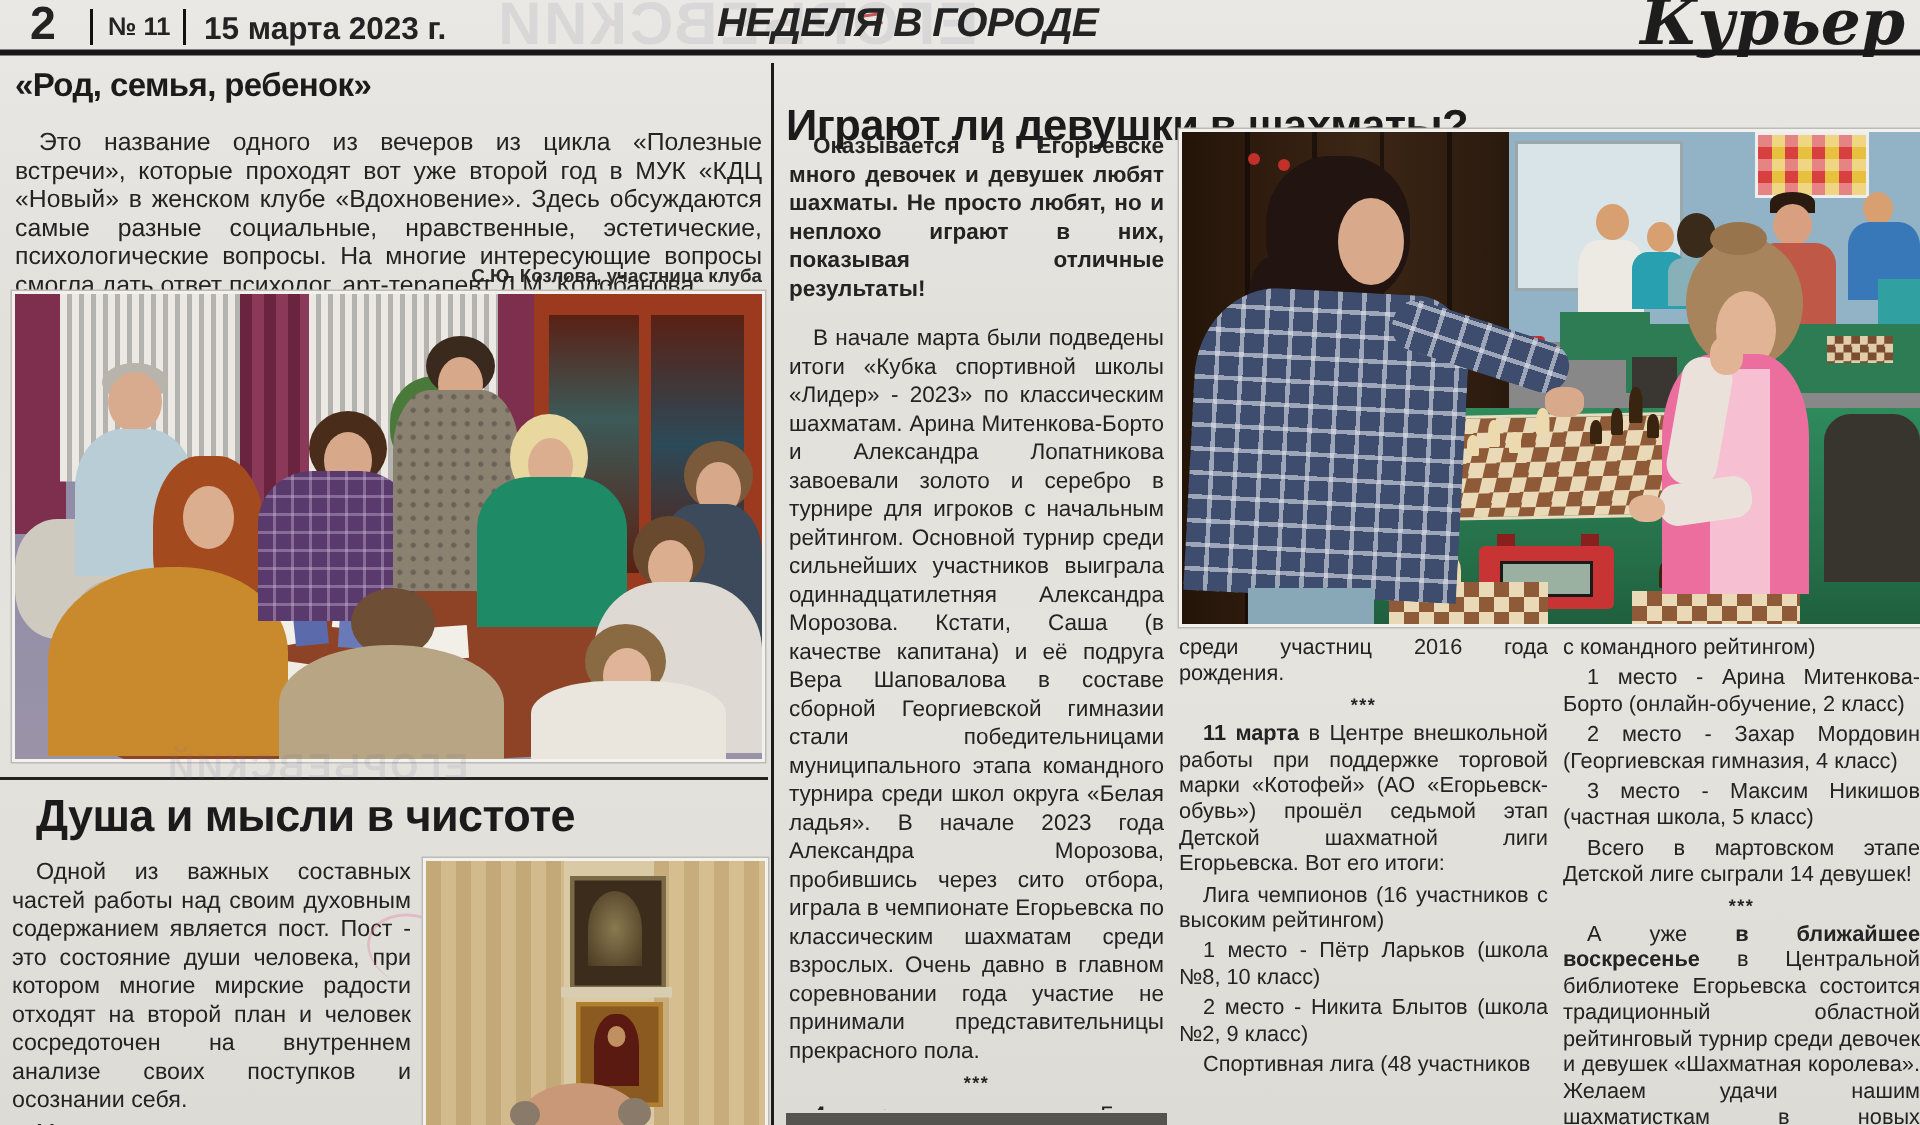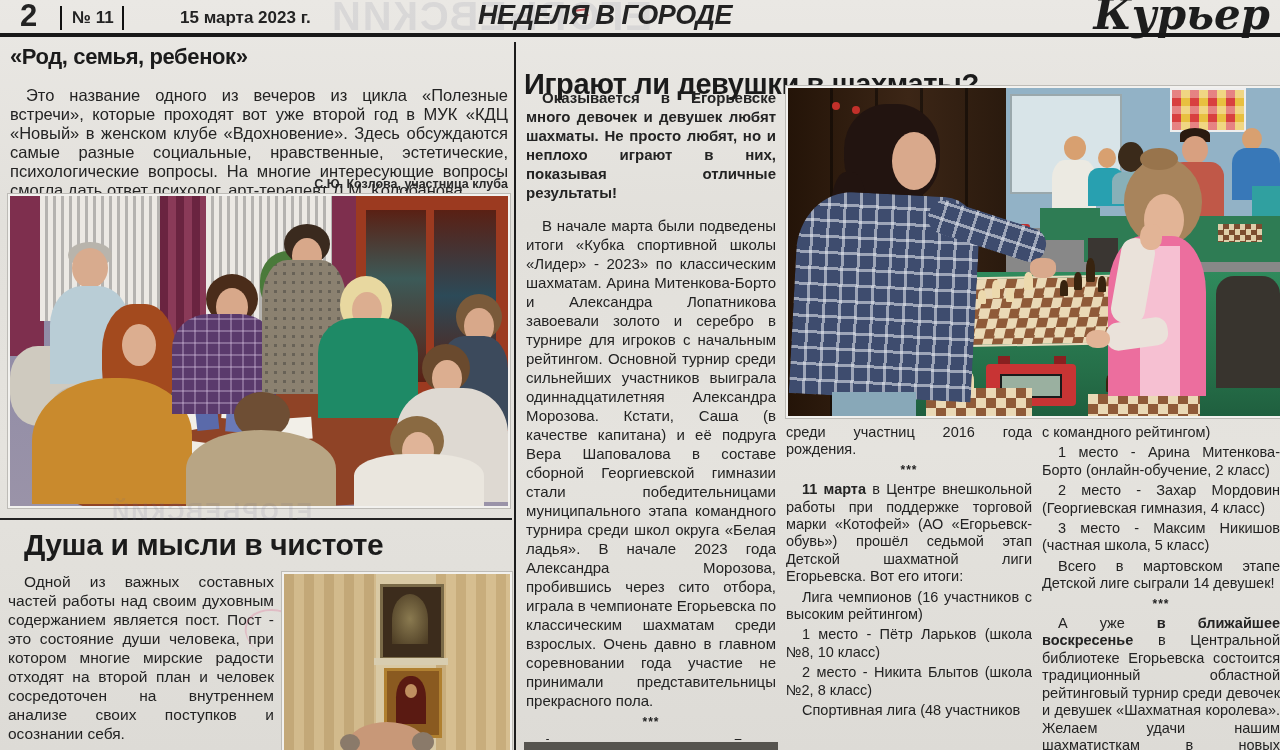--- a/index.html
+++ b/index.html
@@ -28,21 +28,21 @@
 </head>
 <body>
 
 <div class="page">
 
   <div class="d ghost" style="left:330px;top:-6px;font-size:40px;">ЕГОРЬЕВСКИЙ</div>
   <div class="d txt" style="left:20px;top:-2px;font-size:31px;font-weight:bold;">2</div>
   <div class="d" style="left:60px;top:6px;width:2px;height:24px;background:#111;"></div>
   <div class="d txt" style="left:72px;top:8px;font-size:17px;font-weight:bold;">№ 11</div>
   <div class="d" style="left:122px;top:6px;width:2px;height:24px;background:#111;"></div>
-  <div class="d txt" style="left:136px;top:8px;font-size:17px;font-weight:bold;margin-left:44px;">15 марта 2023 г.</div>
+  <div class="d txt" style="left:136px;top:8px;font-size:21px;font-weight:bold;">15 марта 2023 г.</div>
   <div class="d" style="left:574px;top:9px;width:14px;height:4px;border-top:2px solid #c03038;border-bottom:2px solid #c03038;transform:rotate(-8deg);opacity:.8;"></div>
   <div class="d txt" style="left:478px;top:0px;font-size:27px;font-weight:bold;font-style:italic;letter-spacing:-0.5px;">НЕДЕЛЯ В ГОРОДЕ</div>
   <div class="d txt" style="right:10px;top:-10px;font-family:'DejaVu Serif',serif;font-style:italic;font-weight:bold;font-size:42px;color:#1d1d1d;">Курьер</div>
   <div class="d" style="left:0;top:33px;width:1280px;height:4px;background:#181818;"></div>
 
   <div class="d" style="left:514px;top:42px;width:2px;height:708px;background:#1c1c1c;"></div>
 
   <div class="d headline" style="left:10px;top:44px;font-size:22px;">«Род, семья, ребенок»</div>
   <div class="d byline" style="left:10px;top:177px;width:498px;">С.Ю. Козлова, участница клуба</div>
   <div class="d txt" style="left:10px;top:86px;width:498px;font-size:16.5px;line-height:19px;">
@@ -215,21 +215,21 @@
     <div class="ph" style="left:318px;top:232px;width:62px;height:28px;background:#eae2da;border-radius:12px;transform:rotate(-8deg);"></div>
     <div class="ph" style="left:298px;top:242px;width:24px;height:18px;background:#e2b496;border-radius:45%;"></div>
   </div>
 
   <div class="d txt" style="left:786px;top:424px;width:246px;height:326px;font-size:14.5px;line-height:17.4px;overflow:hidden;">
     <p class="noind">среди участниц 2016 года рождения.</p>
     <p class="sep">***</p>
     <p><b>11 марта</b><span> в Центре внешкольной работы при поддержке торговой марки «Котофей» (АО «Егорьевск-обувь») прошёл седьмой этап Детской шахматной лиги Егорьевска. Вот его итоги:</span></p>
     <p>Лига чемпионов (16 участников с высоким рейтингом)</p>
     <p>1 место - Пётр Ларьков (школа №8, 10 класс)</p>
-    <p>2 место - Никита Блытов (школа №2, 8 класс)</p>
+    <p>2 место - Никита Блытов (школа №2, 9 класс)</p>
     <p>Спортивная лига (48 участников</p>
   </div>
 
   <div class="d txt" style="left:1042px;top:424px;width:238px;height:326px;font-size:14.5px;line-height:17.4px;overflow:hidden;">
     <p class="noind">с командного рейтингом)</p>
     <p>1 место - Арина Митенкова-Борто (онлайн-обучение, 2 класс)</p>
     <p>2 место - Захар Мордовин (Георгиевская гимназия, 4 класс)</p>
     <p>3 место - Максим Никишов (частная школа, 5 класс)</p>
     <p>Всего в мартовском этапе Детской лиге сыграли 14 девушек!</p>
     <p class="sep">***</p>

